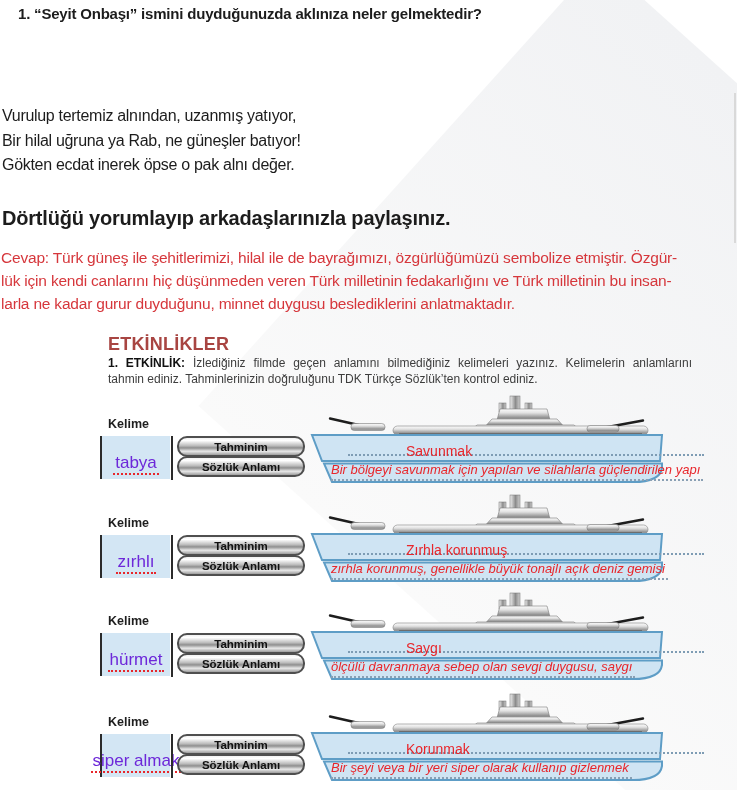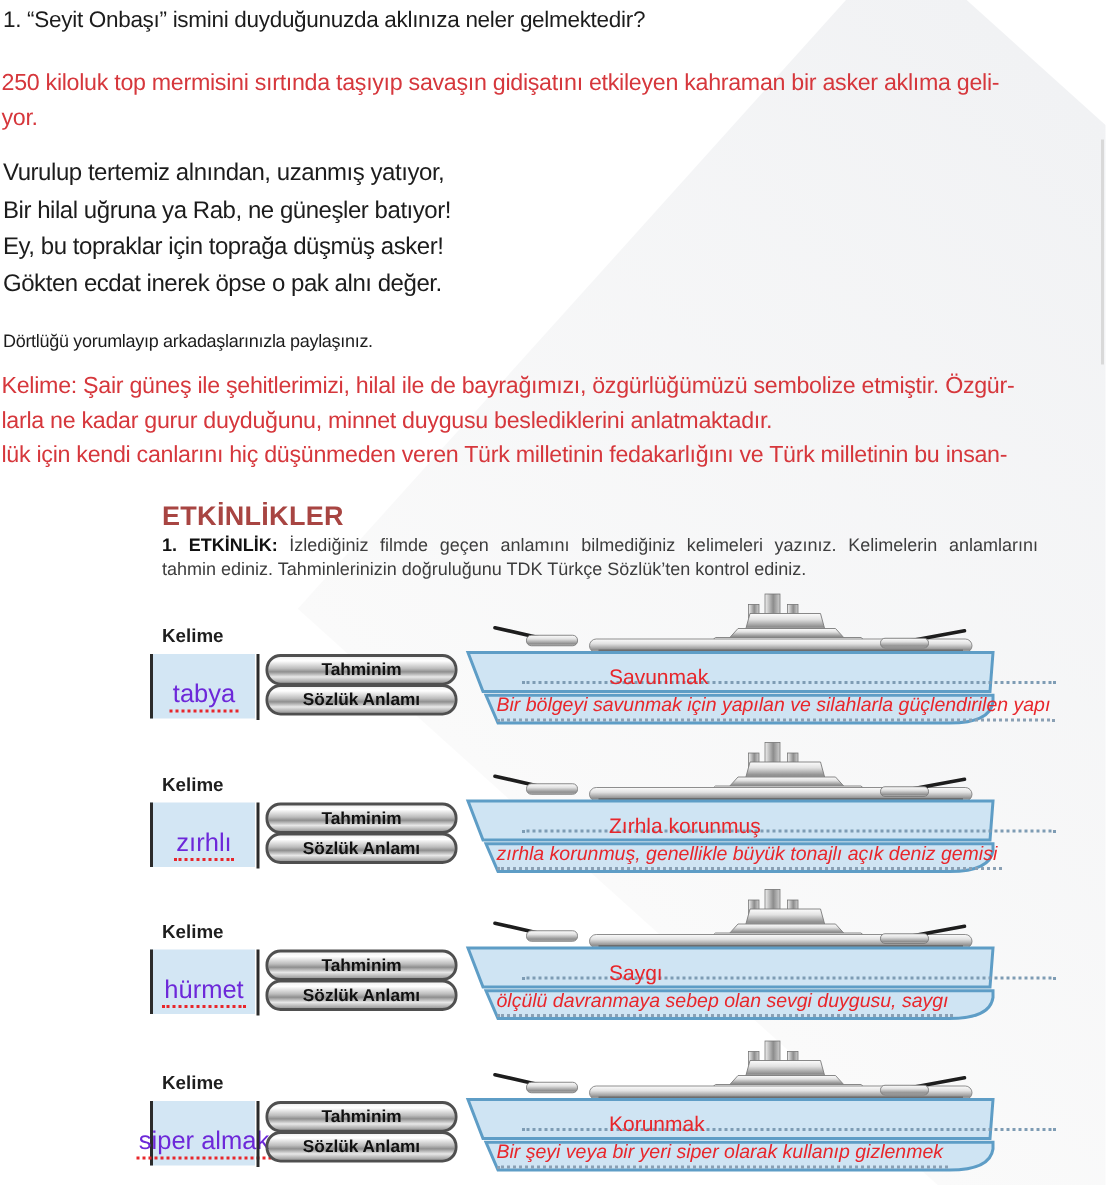--- a/index.html
+++ b/index.html
@@ -12,26 +12,26 @@
 
   
   .wm { position:absolute; left:600px; top:-40px; width:1000px; height:600px;
         background:linear-gradient(#f1f2f4, #fafafa);
         transform:rotate(42deg); transform-origin:0 0; z-index:0; }
   .edge-artifact { position:absolute; right:1px; top:93px; width:2px; height:150px;
         background:#d9d9d9; z-index:0; }
 
   .layer { position:absolute; inset:0; z-index:1; }
 
-  .q1 { position:absolute; left:2px; top:5px; font-size:15px; letter-spacing:-0.2px; }
+  .q1 { position:absolute; left:18px; top:5px; font-size:15px; letter-spacing:-0.2px;font-weight:bold; }
   .ans1 { position:absolute; left:1px; top:44px; width:736px; font-size:15.5px;
           line-height:23px; color:#d6373c; letter-spacing:-0.2px; }
   .poem { position:absolute; left:2px; top:104px; font-size:16px; line-height:24.5px;
           letter-spacing:-0.3px; }
-  .prompt { position:absolute; left:2px; top:220px; font-size:12px; letter-spacing:-0.2px; }
+  .prompt { position:absolute; left:2px; top:207px; font-size:20px; letter-spacing:-0.2px;font-weight:bold; }
   .cevap { position:absolute; left:1px; top:246px; width:736px; font-size:15.5px;
           line-height:23px; color:#d6373c; letter-spacing:-0.2px; }
 
   .act-heading { position:absolute; left:108px; top:334px; font-size:18px;
           font-weight:bold; color:#a84542; letter-spacing:0.2px; }
   .instr { position:absolute; left:108px; top:356px; width:584px; font-size:12px;
           line-height:15.5px; color:#3d3d3d; }
   .instr .line1 { text-align:justify; text-align-last:justify; }
   .instr b { color:#111; }
 
@@ -106,38 +106,33 @@
 
         <path d="M21,71.5 L359,71.5 L359,76 Q357,90 330,90 L29,90 Z" fill="#cfe4f3" stroke="#5e9dc6" stroke-width="2"></path>
       </symbol>
     </defs>
   </svg>
 
   <div class="layer">
 
     <div class="q1">1. “Seyit Onbaşı” ismini duyduğunuzda aklınıza neler gelmektedir?</div>
 
-    <div class="ans1">
-      <div>250 kiloluk top mermisini sırtında taşıyıp savaşın gidişatını etkileyen kahraman bir asker aklıma geli-</div>
-      <div>yor.</div>
-    </div>
 
     <div class="poem">
       <div>Vurulup tertemiz alnından, uzanmış yatıyor,</div>
       <div>Bir hilal uğruna ya Rab, ne güneşler batıyor!</div>
-      <div>Ey, bu topraklar için toprağa düşmüş asker!</div>
       <div>Gökten ecdat inerek öpse o pak alnı değer.</div>
     </div>
 
     <div class="prompt">Dörtlüğü yorumlayıp arkadaşlarınızla paylaşınız.</div>
 
     <div class="cevap">
-      <div>Kelime: Şair güneş ile şehitlerimizi, hilal ile de bayrağımızı, özgürlüğümüzü sembolize etmiştir. Özgür-</div>
+      <div>Cevap: Türk güneş ile şehitlerimizi, hilal ile de bayrağımızı, özgürlüğümüzü sembolize etmiştir. Özgür-</div>
+      <div>lük için kendi canlarını hiç düşünmeden veren Türk milletinin fedakarlığını ve Türk milletinin bu insan-</div>
       <div>larla ne kadar gurur duyduğunu, minnet duygusu beslediklerini anlatmaktadır.</div>
-      <div>lük için kendi canlarını hiç düşünmeden veren Türk milletinin fedakarlığını ve Türk milletinin bu insan-</div>
     </div>
 
     <div class="act-heading">ETKİNLİKLER</div>
 
     <div class="instr">
       <div class="line1">
         <b>1. ETKİNLİK:</b>
         <span>İzlediğiniz filmde geçen anlamını bilmediğiniz kelimeleri yazınız. Kelimelerin anlamlarını</span>
       </div>
       <div>tahmin ediniz. Tahminlerinizin doğruluğunu TDK Türkçe Sözlük’ten kontrol ediniz.</div>

